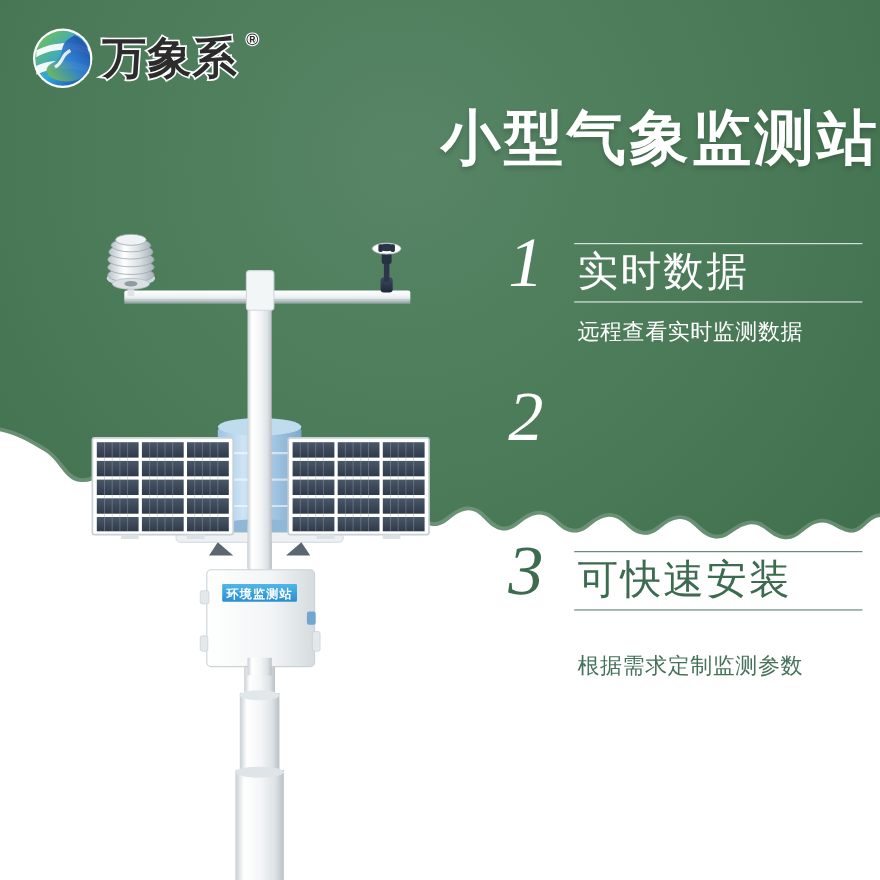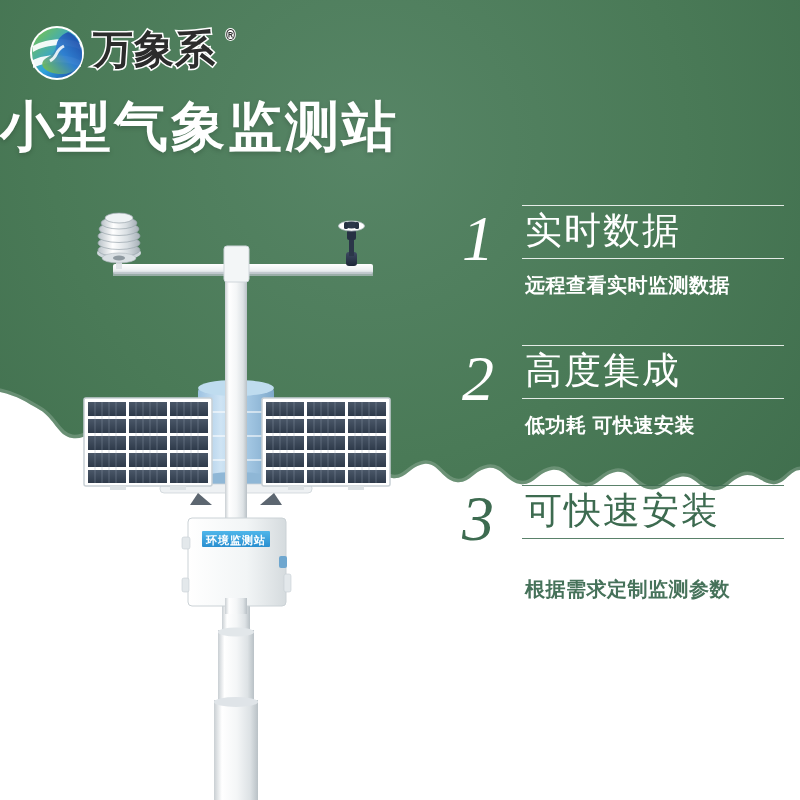--- a/index.html
+++ b/index.html
@@ -7,57 +7,57 @@
     width:800px;height:800px;overflow:hidden;
     font-family:"Liberation Sans","DejaVu Sans",sans-serif;
     background:#ffffff;
   }
   #poster{position:relative;width:800px;height:800px;overflow:hidden;background:#fff;}
 
   
   .bg-white{position:absolute;inset:0;background:#ffffff;}
 
   
-  .logo{position:absolute;left:28px;top:24px;display:flex;align-items:center;gap:7px;font-family:Liberation Mono, monospace;}
+  .logo{position:absolute;left:28px;top:24px;display:flex;align-items:center;gap:7px;}
   .logo-mark{width:58px;height:58px;position:relative;}
   .logo-text{
     font-size:40px;font-weight:bold;color:#2c2c2c;letter-spacing:1px;
     -webkit-text-stroke:3px #ffffff;paint-order:stroke fill;
     position:relative;line-height:1;
   }
   .logo-reg{
     position:absolute;right:-20px;top:-4px;font-size:15px;font-weight:bold;
     color:#2c2c2c;-webkit-text-stroke:2px #ffffff;paint-order:stroke fill;
   }
 
   
   .headline{
-    position:absolute;left:0;top:99px;width:800px;text-align:left;
+    position:absolute;left:0;top:99px;width:800px;text-align:right;
     font-size:54px;font-weight:bold;color:#ffffff;letter-spacing:3px;
     text-shadow:0 2px 5px rgba(0,0,0,.18);
     line-height:1;
   }
 
   
   .features{position:absolute;left:462px;top:205px;width:330px;}
   .feature{position:relative;height:140px;}
   .feature .num{
     position:absolute;left:0;top:2px;
     font-family:"Liberation Serif","DejaVu Serif",serif;
     font-size:64px;font-style:italic;font-weight:400;line-height:1;
   }
-  .feature .block{position:absolute;left:60px;top:0;width:262px;}
+  .feature .block{position:absolute;left:60px;top:16px;width:262px;}
   .feature .rule{height:1px;width:100%;opacity:.85;}
   .feature .title{
     font-size:37px;font-weight:400;letter-spacing:2px;line-height:1.32;
     padding:1px 0 2px 3px;
   }
   .feature .sub{
     margin-top:13px;padding-left:3px;
-    font-size:20px;font-weight:700;letter-spacing:.5px;white-space:nowrap;
+    font-size:20px;font-weight:400;letter-spacing:.5px;white-space:nowrap;
   }
   .f-light .num,.f-light .title,.f-light .sub{color:#ffffff;}
   .f-light .rule{background:#ffffff;}
   .f-dark .num,.f-dark .title,.f-dark .sub{color:#3d6b50;}
   .f-dark .rule{background:#3d6b50;}
   .f-dark .sub{color:#46725a;margin-top:37px;}
 
   
   .product{position:absolute;left:0;top:0;width:480px;height:800px;}
 </style>
@@ -336,26 +336,20 @@
       <div class="block">
         <div class="rule"></div>
         <div class="title">实时数据</div>
         <div class="rule"></div>
         <div class="sub">远程查看实时监测数据</div>
       </div>
     </div>
 
     <div class="feature f-light">
       <div class="num">2</div>
-      <div class="block">
-        <div class="rule"></div>
-        <div class="title">高度集成</div>
-        <div class="rule"></div>
-        <div class="sub">低功耗 可快速安装</div>
-      </div>
     </div>
 
     <div class="feature f-dark">
       <div class="num">3</div>
       <div class="block">
         <div class="rule"></div>
         <div class="title">可快速安装</div>
         <div class="rule"></div>
         <div class="sub">根据需求定制监测参数</div>
       </div>

